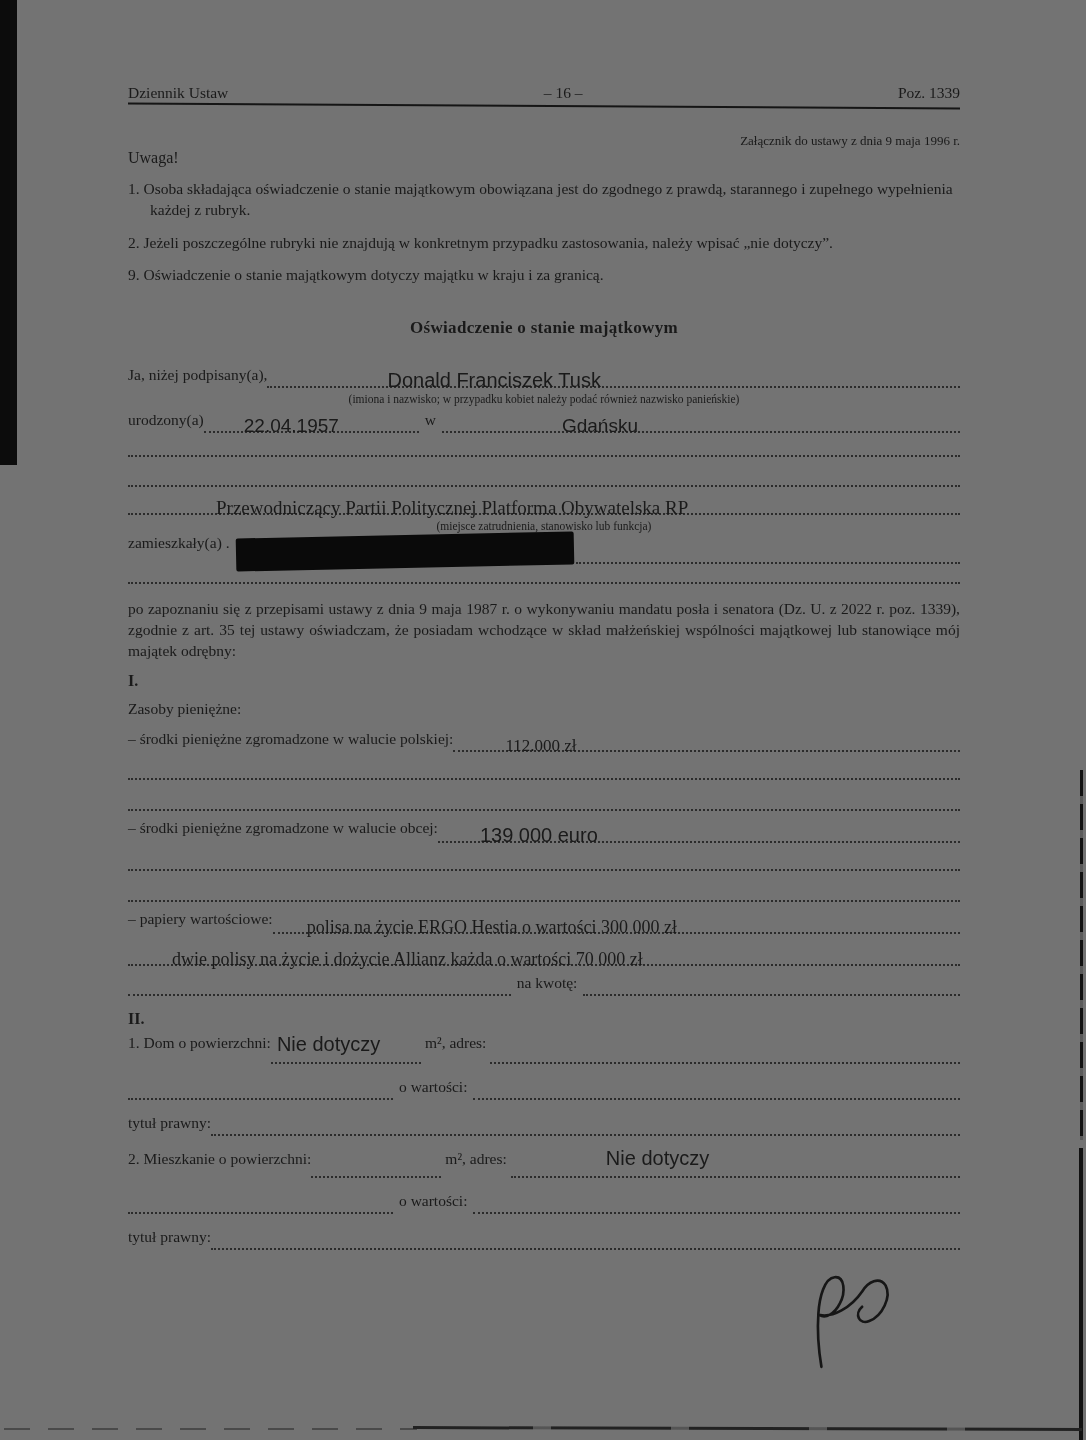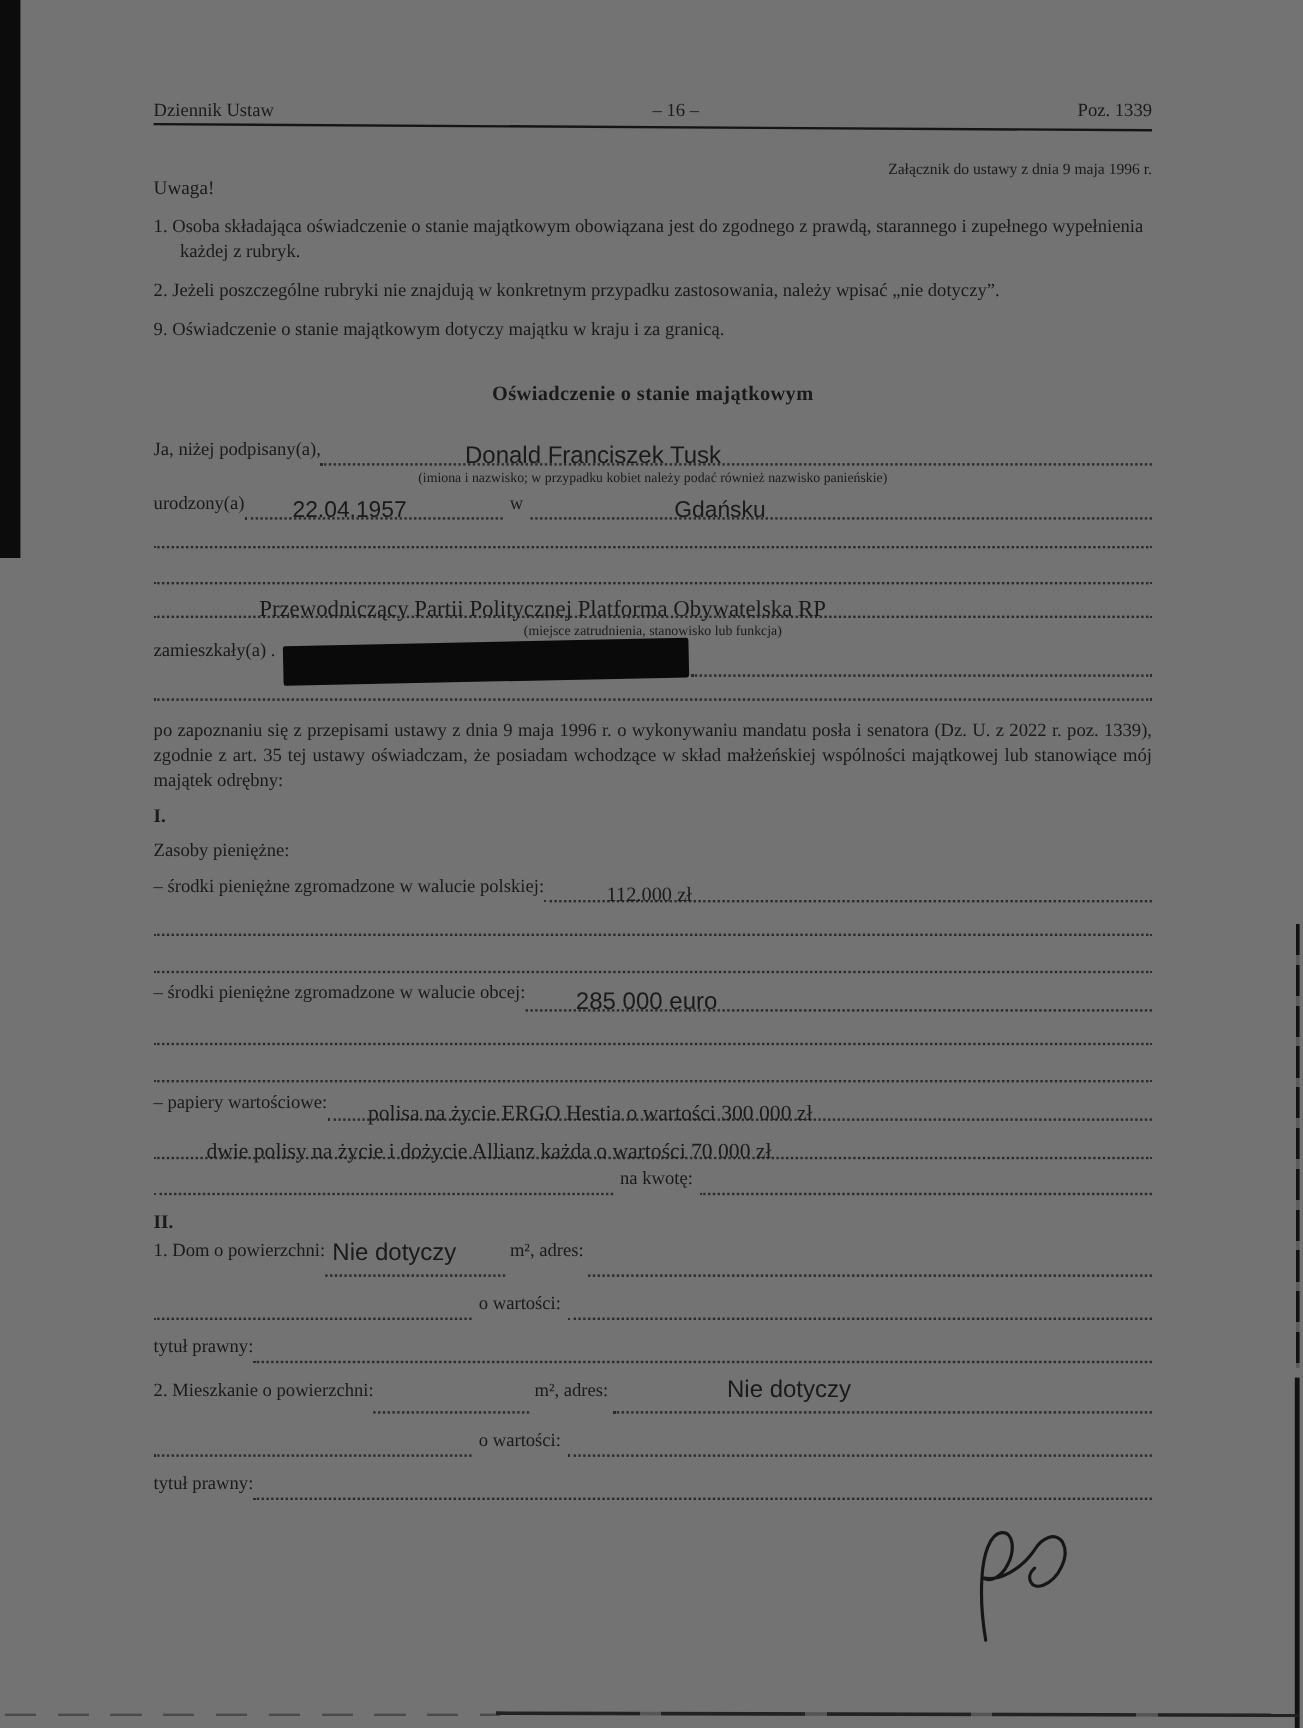--- a/index.html
+++ b/index.html
@@ -112,38 +112,38 @@
     </div>
     <div class="caption">(miejsce zatrudnienia, stanowisko lub funkcja)</div>
 
     <div class="row" style="margin-top:2px;min-height:34px;">
       <span class="lbl">zamieszkały(a) .</span>
       <span class="redact"></span>
       <span class="fill"></span>
     </div>
     <div class="dotline" style="margin-top:12px;"></div>
 
-    <div class="para">po zapoznaniu się z przepisami ustawy z dnia 9 maja 1996 r. o wykonywaniu mandatu posła i senatora (Dz. U. z 2022 r. poz. 1339), zgodnie z art. 35 tej ustawy oświadczam, że posiadam wchodzące w skład małżeńskiej wspólności majątkowej lub stanowiące mój majątek odrębny:</div>
+    <div class="para">po zapoznaniu się z przepisami ustawy z dnia 9 maja 1987 r. o wykonywaniu mandatu posła i senatora (Dz. U. z 2022 r. poz. 1339), zgodnie z art. 35 tej ustawy oświadczam, że posiadam wchodzące w skład małżeńskiej wspólności majątkowej lub stanowiące mój majątek odrębny:</div>
 
     <div class="secnum">I.</div>
     <div style="margin-top:10px;">Zasoby pieniężne:</div>
 
     <div class="row" style="margin-top:12px;">
       <span class="lbl">– środki pieniężne zgromadzone w walucie polskiej:</span>
       <span class="fill">
         <span class="val v-serif-sm" style="left:52px;">112.000 zł</span>
       </span>
     </div>
     <div class="dotline" style="margin-top:20px;"></div>
     <div class="dotline" style="margin-top:27px;"></div>
 
     <div class="row" style="margin-top:8px;min-height:28px;">
       <span class="lbl">– środki pieniężne zgromadzone w walucie obcej:</span>
       <span class="fill">
-        <span class="val v-sans" style="left:42px;">285 000 euro</span>
+        <span class="val v-sans" style="left:42px;">139 000 euro</span>
       </span>
     </div>
     <div class="dotline" style="margin-top:20px;"></div>
     <div class="dotline" style="margin-top:27px;"></div>
 
     <div class="row" style="margin-top:8px;min-height:28px;">
       <span class="lbl">– papiery wartościowe:</span>
       <span class="fill">
         <span class="val v-serif" style="left:34px;">polisa na życie ERGO Hestia o wartości 300 000 zł</span>
       </span>

